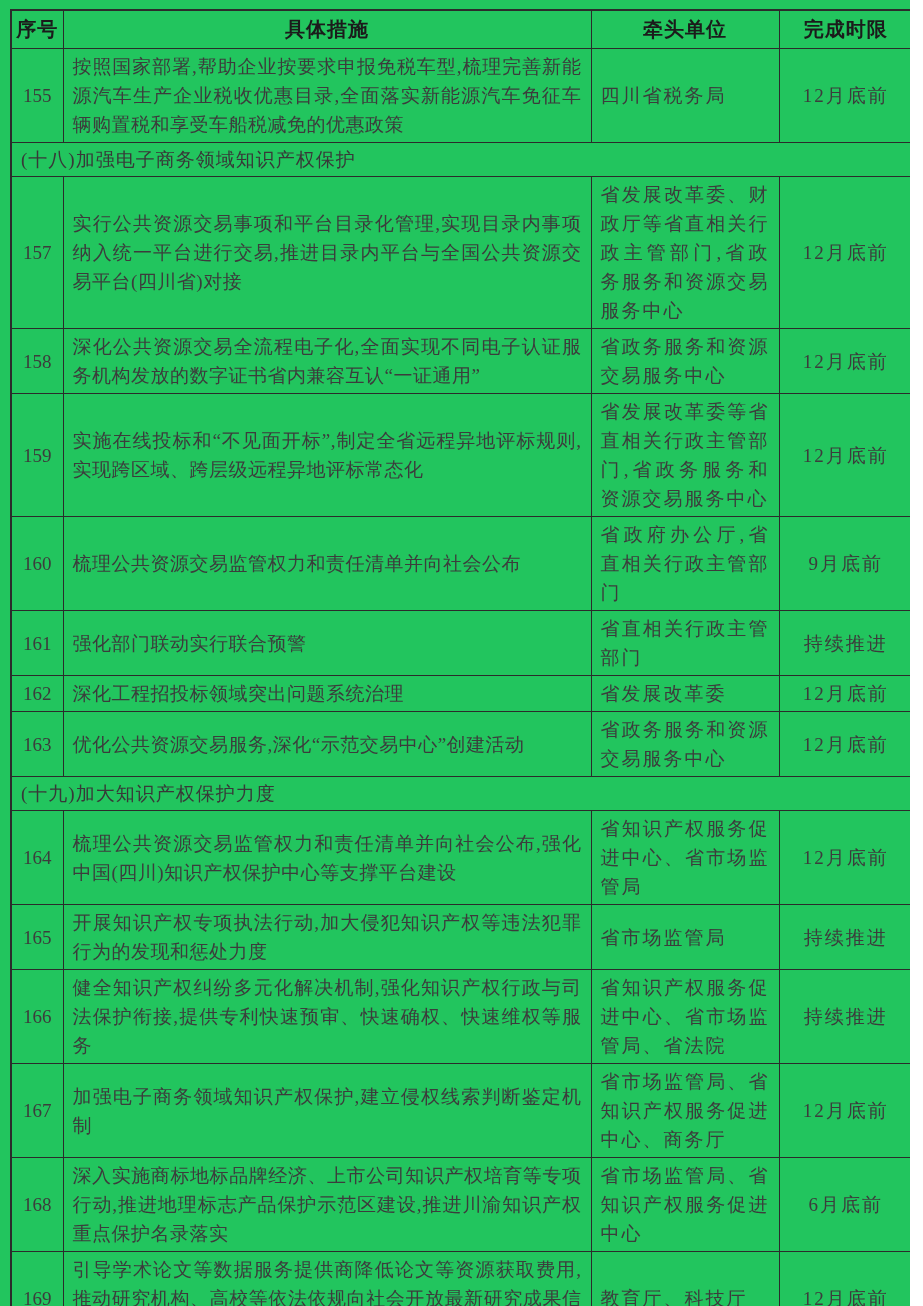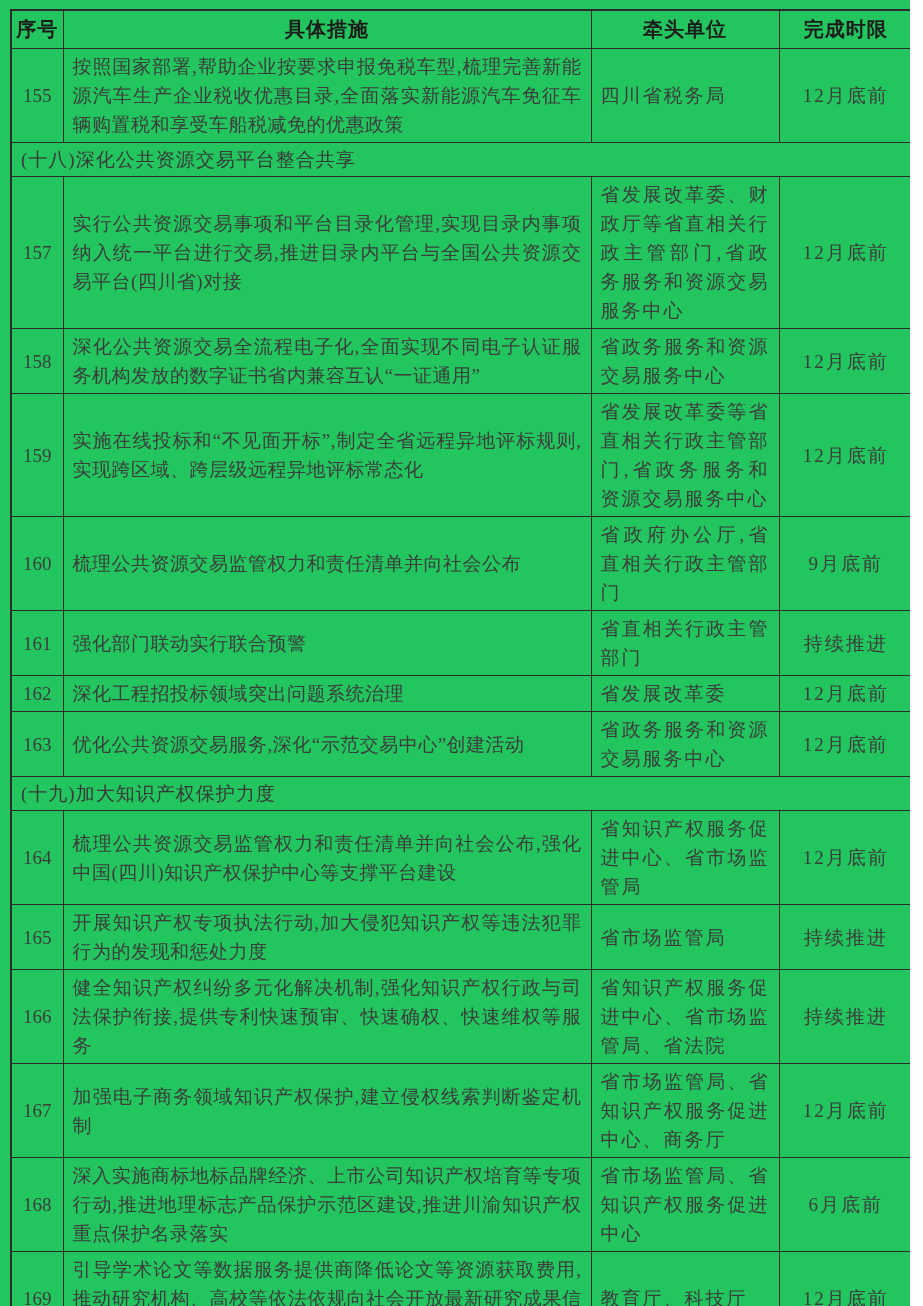--- a/index.html
+++ b/index.html
@@ -94,21 +94,21 @@
       </tr>
     </thead>
     <tbody>
         <tr>
           <td class="no">155</td>
           <td class="measure">按照国家部署,帮助企业按要求申报免税车型,梳理完善新能源汽车生产企业税收优惠目录,全面落实新能源汽车免征车辆购置税和享受车船税减免的优惠政策</td>
           <td class="unit">四川省税务局</td>
           <td class="deadline">12月底前</td>
         </tr>
         <tr class="section-row">
-          <td colspan="4">(十八)深化公共资源交易平台整合共享</td>
+          <td colspan="4">(十八)加强电子商务领域知识产权保护</td>
         </tr>
         <tr>
           <td class="no">157</td>
           <td class="measure">实行公共资源交易事项和平台目录化管理,实现目录内事项纳入统一平台进行交易,推进目录内平台与全国公共资源交易平台(四川省)对接</td>
           <td class="unit">省发展改革委、财政厅等省直相关行政主管部门,省政务服务和资源交易服务中心</td>
           <td class="deadline">12月底前</td>
         </tr>
         <tr>
           <td class="no">158</td>
           <td class="measure">深化公共资源交易全流程电子化,全面实现不同电子认证服务机构发放的数字证书省内兼容互认“一证通用”</td>

